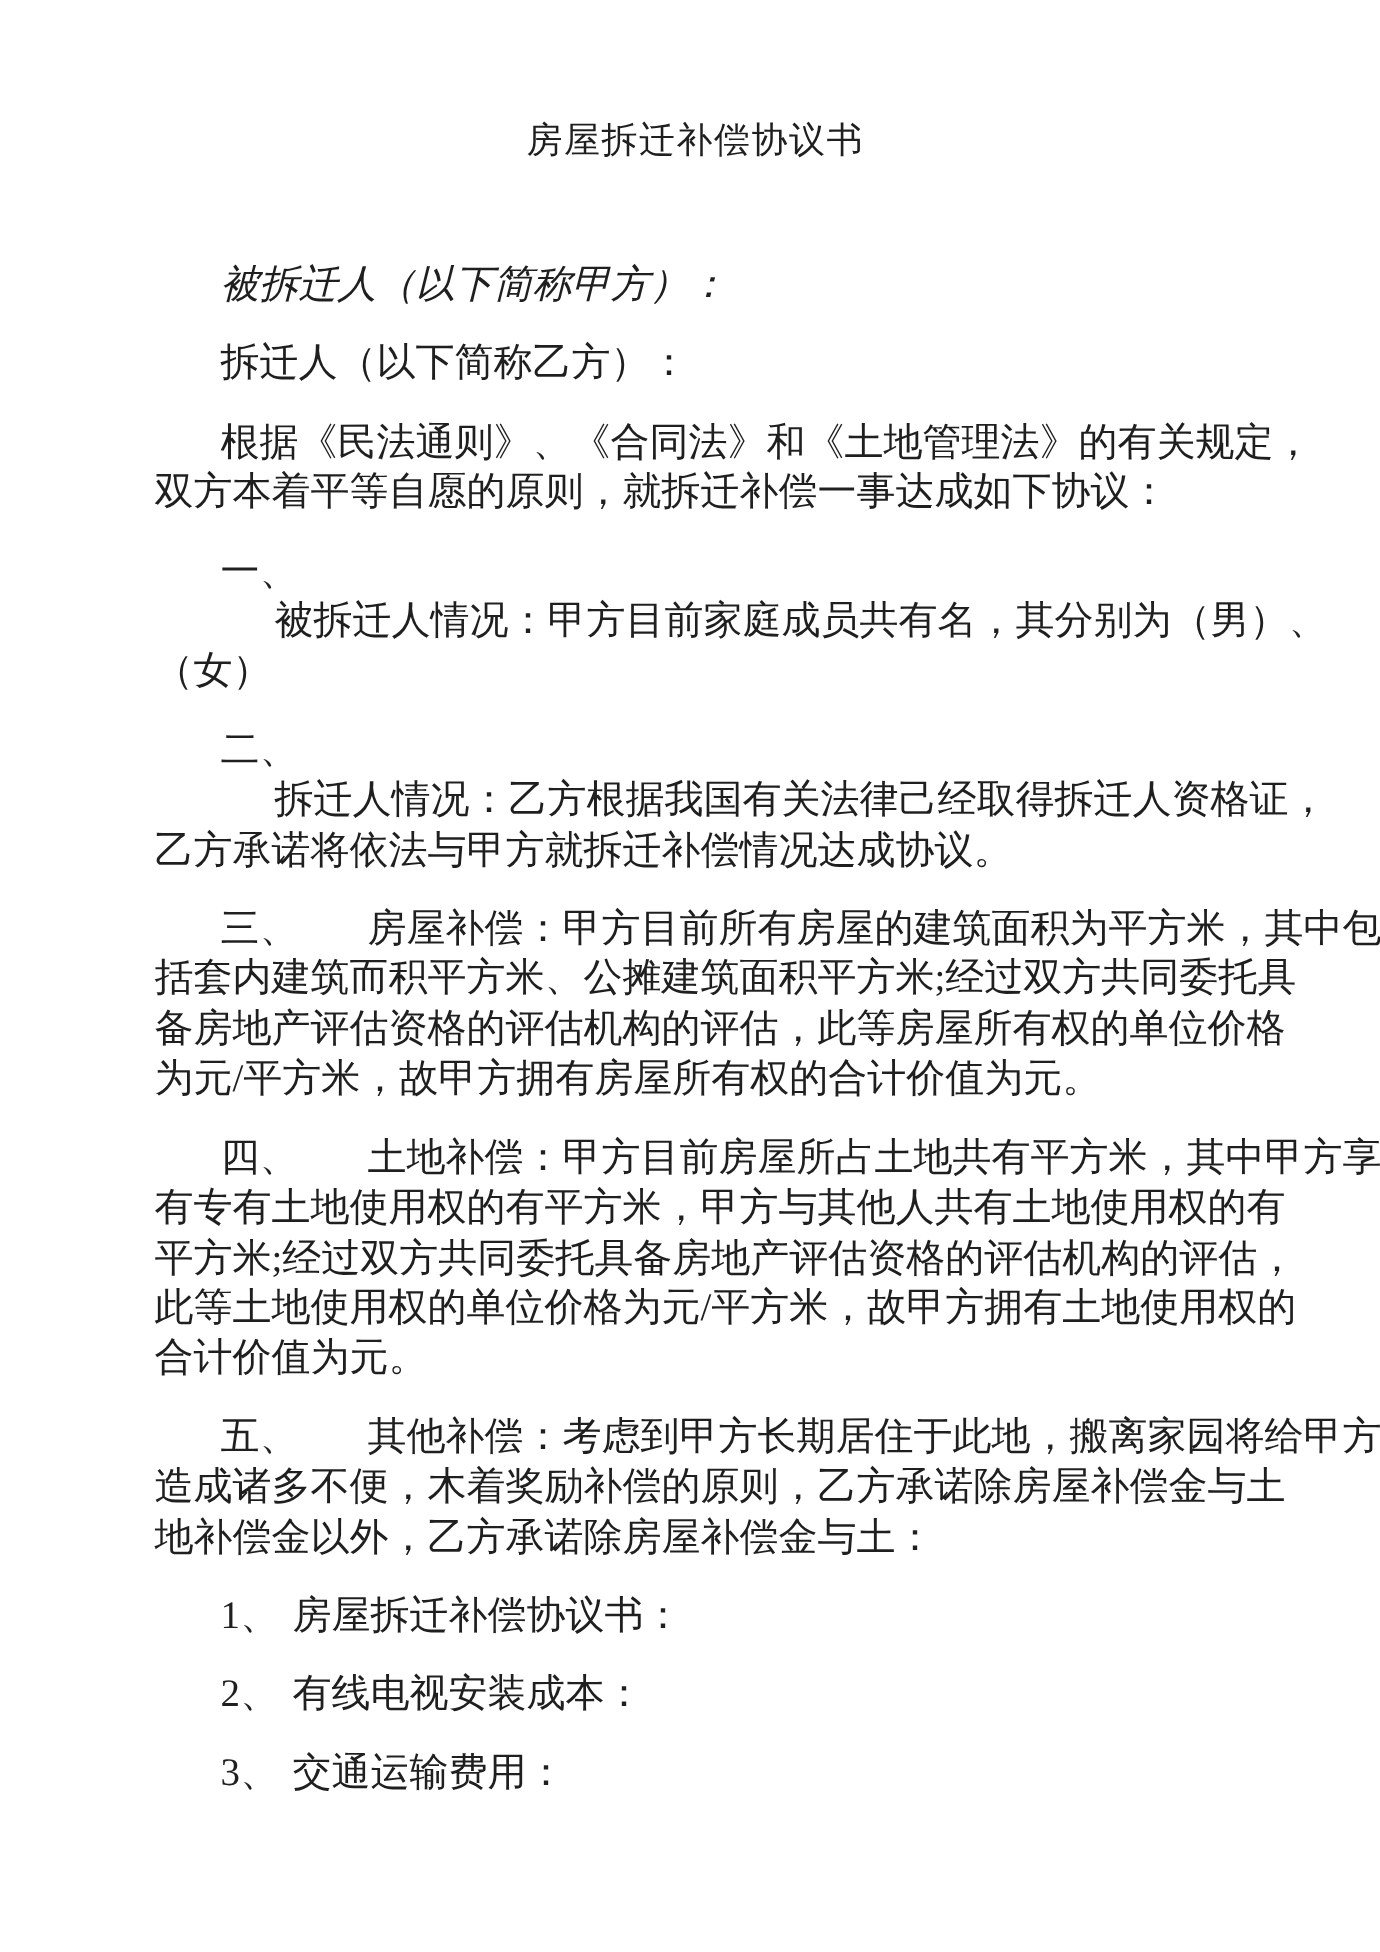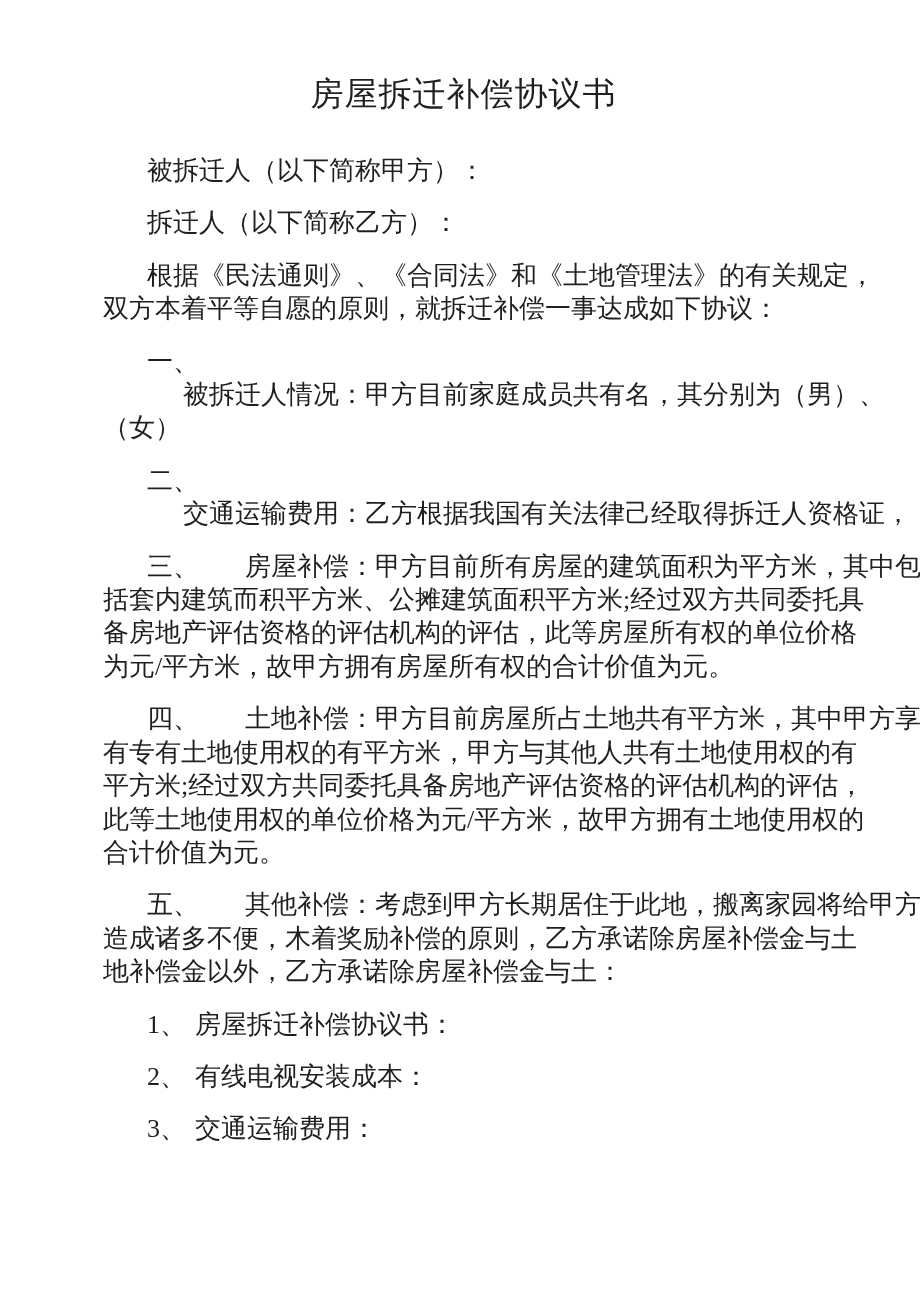--- a/index.html
+++ b/index.html
@@ -13,29 +13,29 @@
     height: 1301px;
     margin: 0 auto;
     background: #ffffff;
     color: #1f1f1f;
     font-family: "Liberation Serif", "DejaVu Serif", serif;
     box-sizing: border-box;
     padding: 0 96px 0 103px;
     overflow: hidden;
   }
   .title {
-    font-size: 33px;
+    font-size: 24px;
     font-weight: 400;
     text-align: center;
     margin: 75px 0 0 0;
     line-height: 38px;
     letter-spacing: 1px;
   }
   .para { margin: 0 0 19px 0; }
-  .para.first { margin-top: 41px; }
+  .para.first { margin-top: 60px; font-style: italic; }
   .line {
     font-size: 26px;
     line-height: 33.4px;
     white-space: nowrap;
   }
   .i1 { margin-left: 44px; }  
   .i2 { margin-left: 80px; }  
   .gap    { display: inline-block; width: 46px; } 
   .gap-sm { display: inline-block; width: 9px; }  
 </style>
@@ -60,21 +60,22 @@
   </div>
 
   <div class="para">
     <div class="line i1">一、</div>
     <div class="line i2">被拆迁人情况：甲方目前家庭成员共有名，其分别为（男）、</div>
     <div class="line">（女）</div>
   </div>
 
   <div class="para">
     <div class="line i1">二、</div>
-    <div class="line i2">交通运输费用：乙方根据我国有关法律己经取得拆迁人资格证，</div>
+    <div class="line i2">拆迁人情况：乙方根据我国有关法律己经取得拆迁人资格证，</div>
+    <div class="line">乙方承诺将依法与甲方就拆迁补偿情况达成协议。</div>
   </div>
 
   <div class="para">
     <div class="line i1"><span>三、</span><span class="gap"></span><span>房屋补偿：甲方目前所有房屋的建筑面积为平方米，其中包</span></div>
     <div class="line">括套内建筑而积平方米、公摊建筑面积平方米;经过双方共同委托具</div>
     <div class="line">备房地产评估资格的评估机构的评估，此等房屋所有权的单位价格</div>
     <div class="line">为元/平方米，故甲方拥有房屋所有权的合计价值为元。</div>
   </div>
 
   <div class="para">

